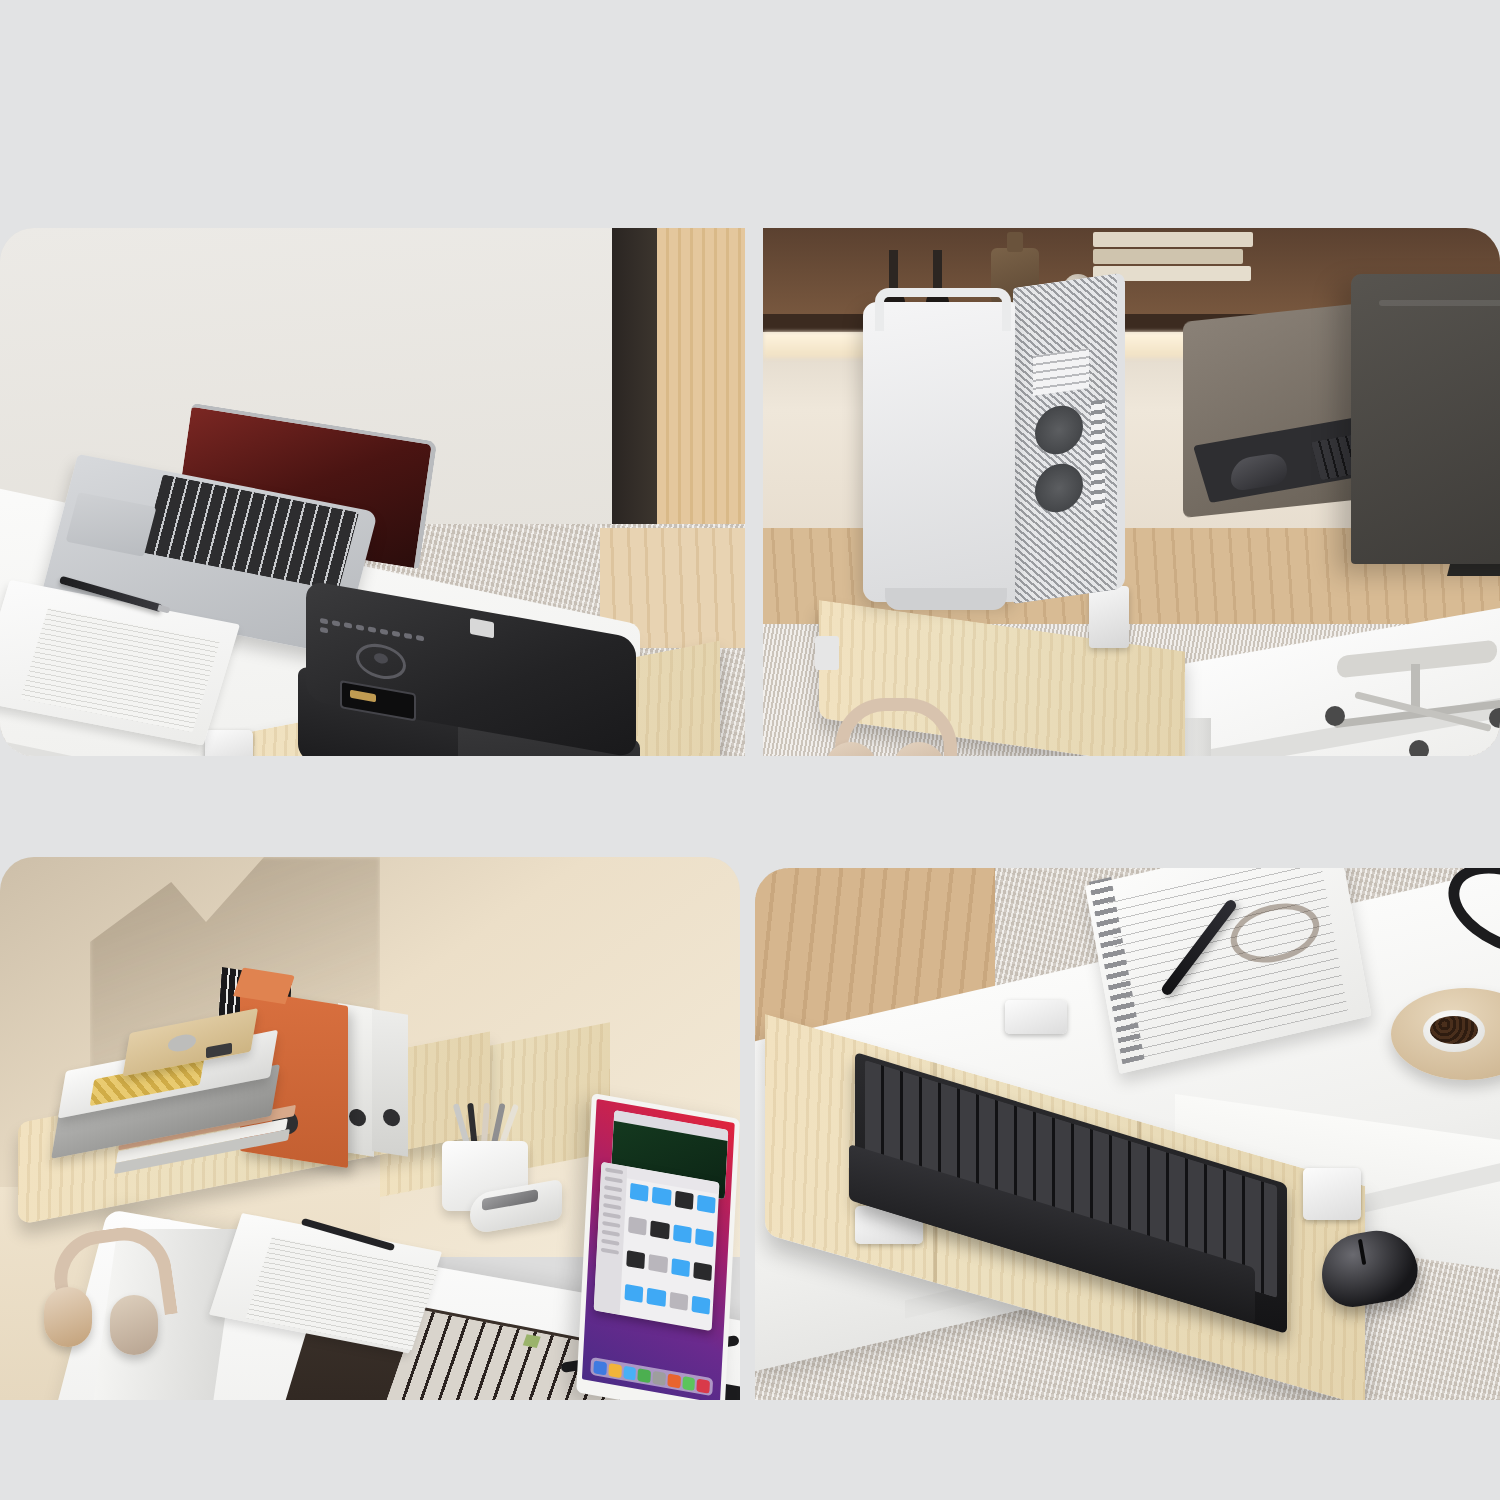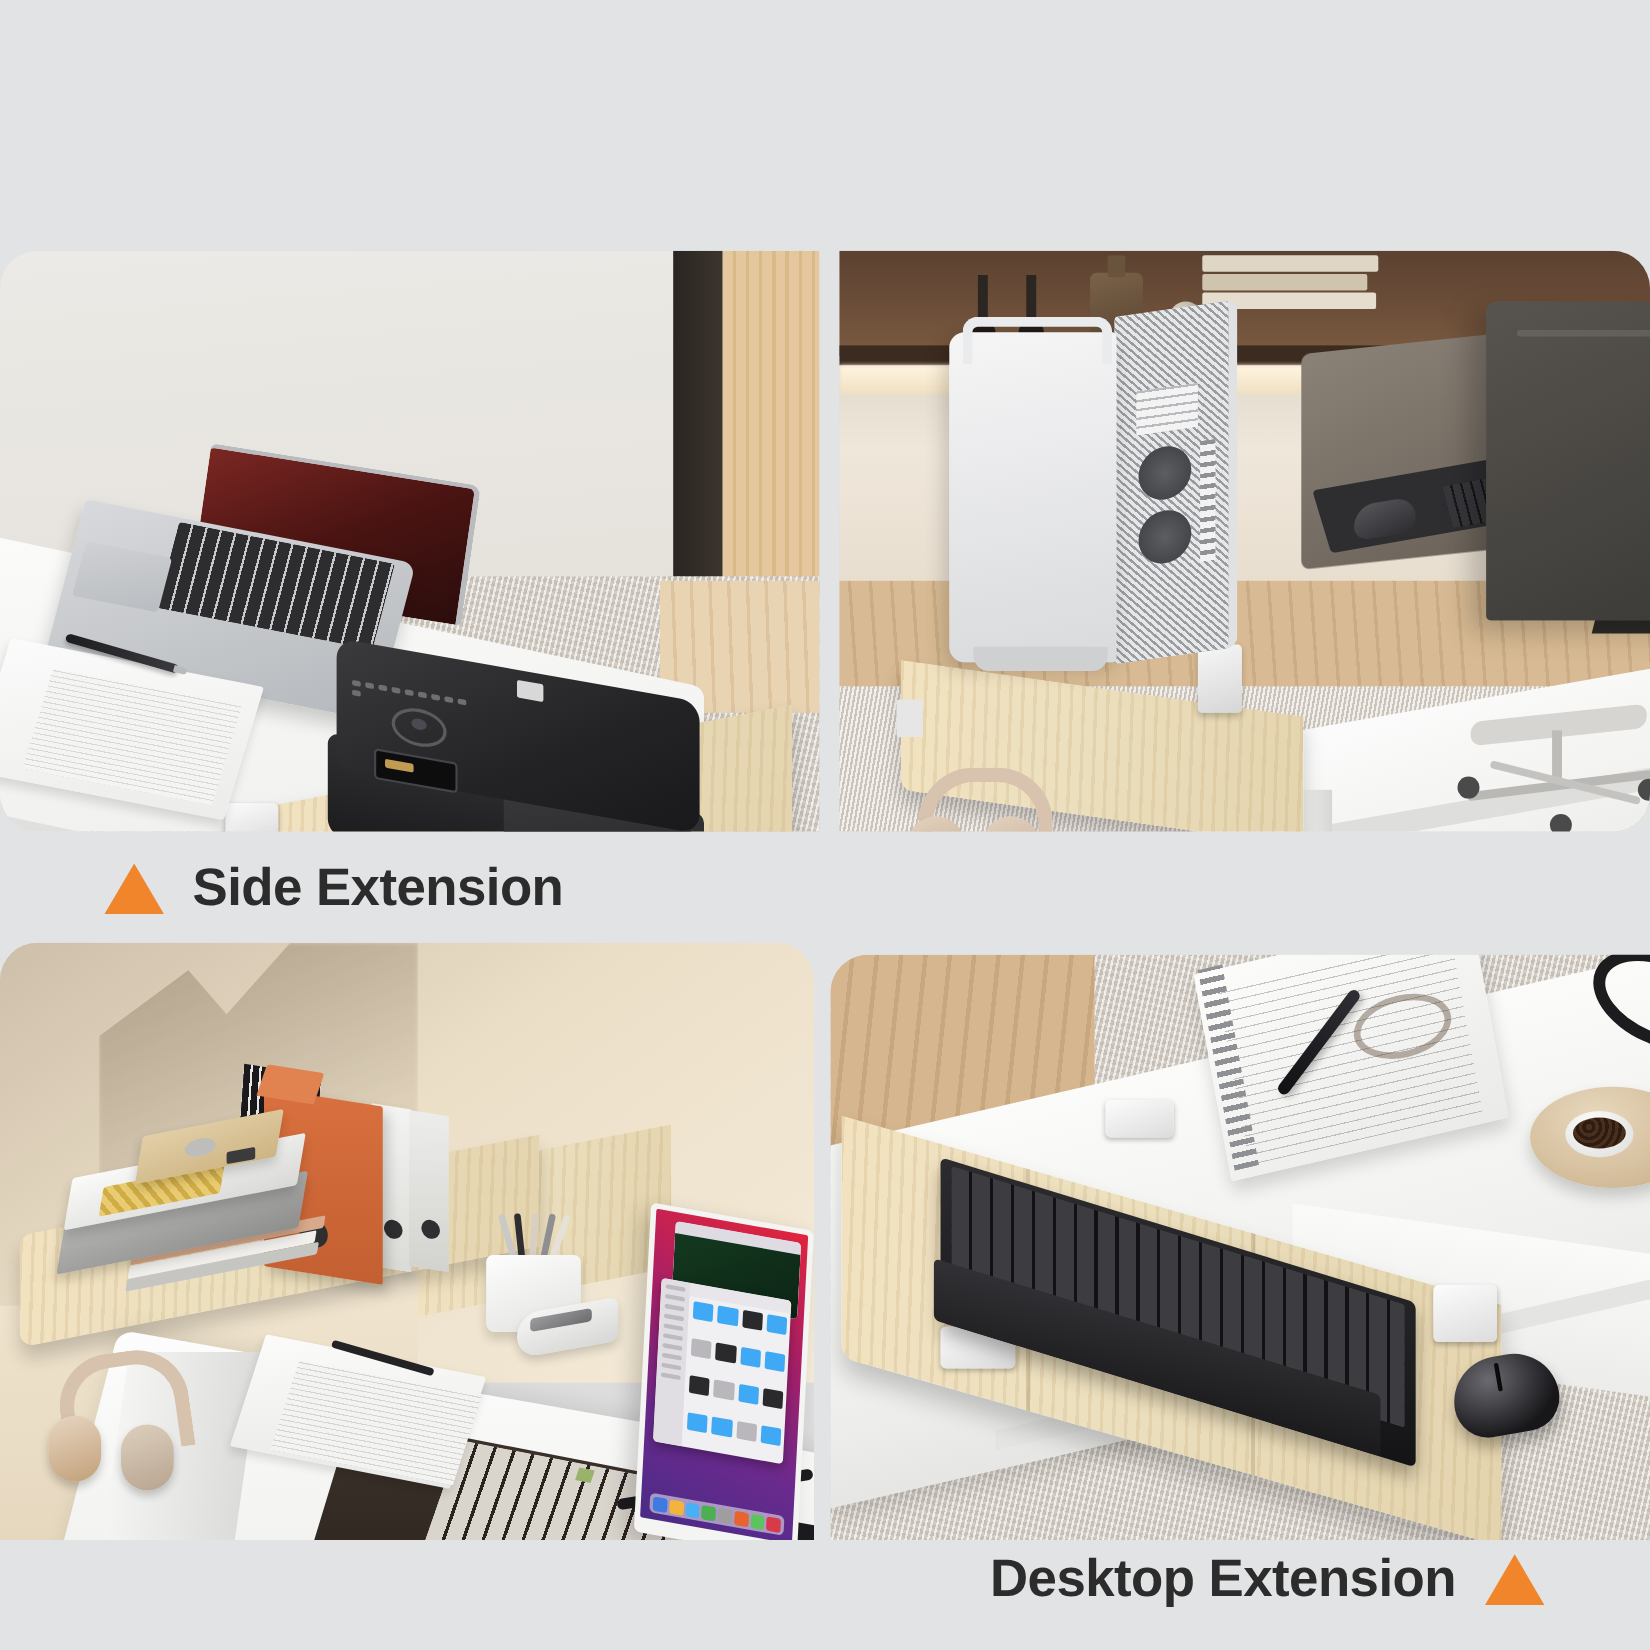--- a/index.html
+++ b/index.html
@@ -480,24 +480,20 @@
       <div class="abs tw-foot"></div>
     </div>
 
     <div class="abs" id="tr-hp">
       <span class="band"></span>
         <span class="cup l"></span>
         <span class="cup r"></span>
     </div>
   </div>
 
-  <div class="caption" id="caption-side">
-    <div class="tri"></div>
-    <div class="caption-text">Side Extension</div>
-  </div>
 
   <div class="panel" id="panel-bl">
     <div class="abs" id="bl-wall"></div>
     <div class="abs" id="bl-wallshadow"></div>
     <div class="abs" id="bl-wall2"></div>
 
     <div class="abs wood" id="bl-shelf2"></div>
     <div class="abs" id="bl-shelf">
       <div class="abs wood" id="bl-shelf-inner"></div>
     </div>
@@ -646,18 +642,14 @@
     <div class="abs" id="br-kb">
       <div class="abs body"></div>
       <div class="abs keys"></div>
       <div class="abs wrist"></div>
     </div>
     <div class="abs" id="br-mouse">
         <b></b>
       </div>
   </div>
 
-  <div class="caption" id="caption-desktop">
-    <div class="caption-text">Desktop Extension</div>
-    <div class="tri"></div>
-  </div>
 
 </div>
 
 </body></html>

